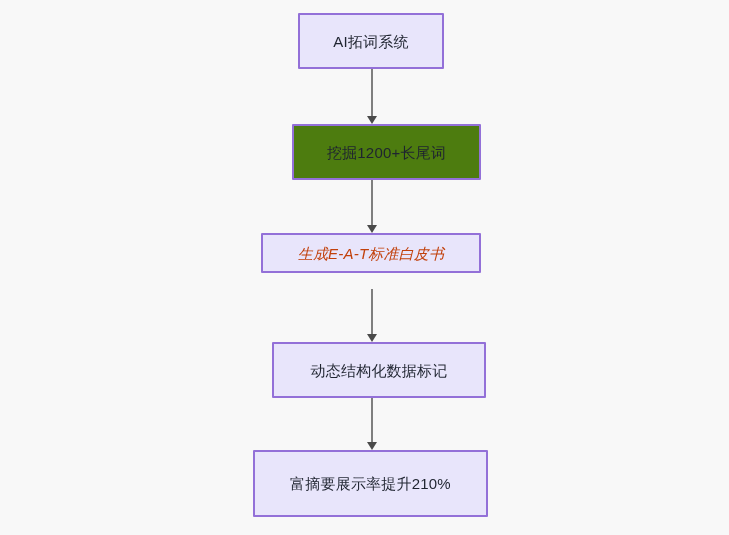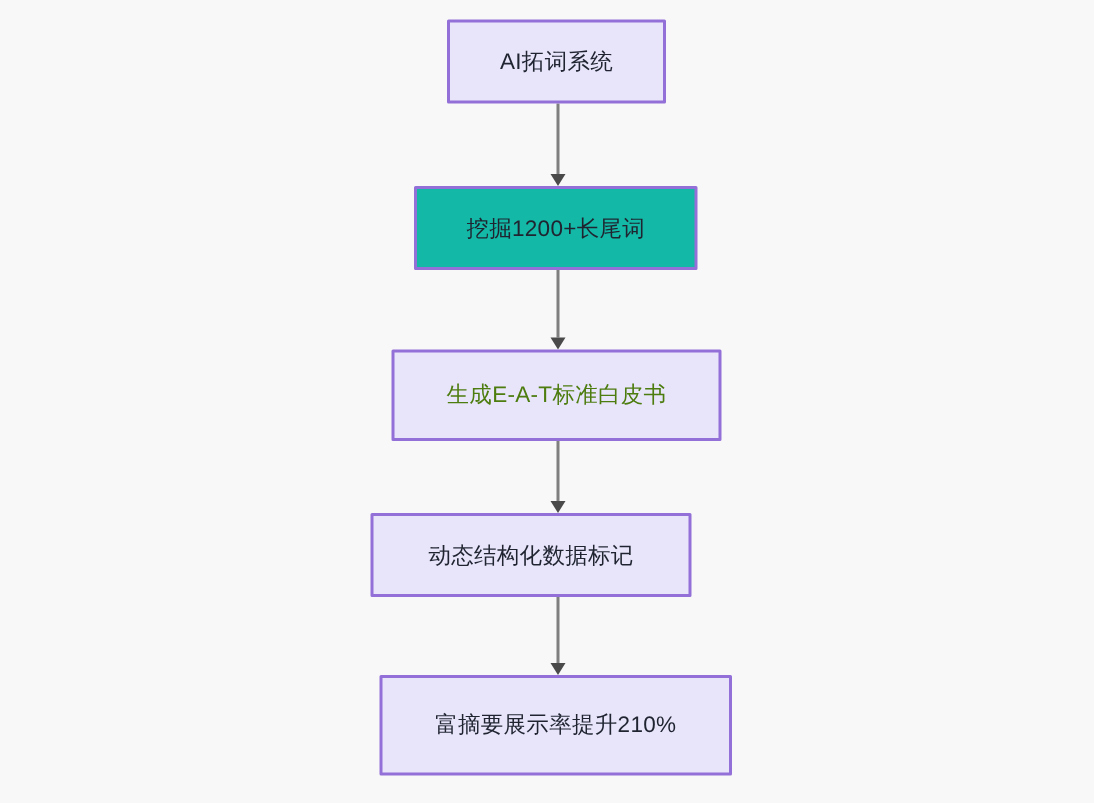--- a/index.html
+++ b/index.html
@@ -69,17 +69,17 @@
     </div>
     <div class="edge" style="left: 371px; top: 289px; height: 53px;">
       <div class="edge-line" style="height: 45px; background: rgb(127, 127, 127);"></div>
       <div class="edge-head" style="top: 45px; border-top-color: rgb(74, 74, 74);"></div>
     </div>
     <div class="edge" style="left: 371px; top: 398px; height: 52px;">
       <div class="edge-line" style="height: 44px; background: rgb(127, 127, 127);"></div>
       <div class="edge-head" style="top: 44px; border-top-color: rgb(74, 74, 74);"></div>
     </div>
     <div class="node" style="left: 298px; top: 13px; width: 146px; height: 56px; background: rgb(232, 229, 251); border-color: rgb(147, 112, 216); color: rgb(31, 36, 48);">AI拓词系统</div>
-    <div class="node" style="left: 276px; top: 124px; width: 189px; height: 56px; background: #14b8a6; border-color: rgb(147, 112, 216); color: rgb(31, 36, 48);">挖掘1200+长尾词</div>
-    <div class="node" style="left: 261px; top: 233px; width: 220px; height: 61px; background: rgb(232, 229, 251); border-color: rgb(147, 112, 216); color: #4d7c0f;">生成E-A-T标准白皮书</div>
-    <div class="node" style="left: 247px; top: 342px; width: 214px; height: 56px; background: rgb(232, 229, 251); border-color: rgb(147, 112, 216); color: rgb(31, 36, 48);">动态结构化数据标记</div>
+    <div class="node" style="left: 292px; top: 124px; width: 189px; height: 56px; background: #4d7c0f; border-color: rgb(147, 112, 216); color: rgb(31, 36, 48);">挖掘1200+长尾词</div>
+    <div class="node" style="left: 261px; top: 233px; width: 220px; height: 40px; background: rgb(232, 229, 251); border-color: rgb(147, 112, 216); color: #c2410c; font-style: italic;">生成E-A-T标准白皮书</div>
+    <div class="node" style="left: 272px; top: 342px; width: 214px; height: 56px; background: rgb(232, 229, 251); border-color: rgb(147, 112, 216); color: rgb(31, 36, 48);">动态结构化数据标记</div>
     <div class="node" style="left: 253px; top: 450px; width: 235px; height: 67px; background: rgb(232, 229, 251); border-color: rgb(147, 112, 216); color: rgb(31, 36, 48);">富摘要展示率提升210%</div>
   </div>
 
 </body></html>

